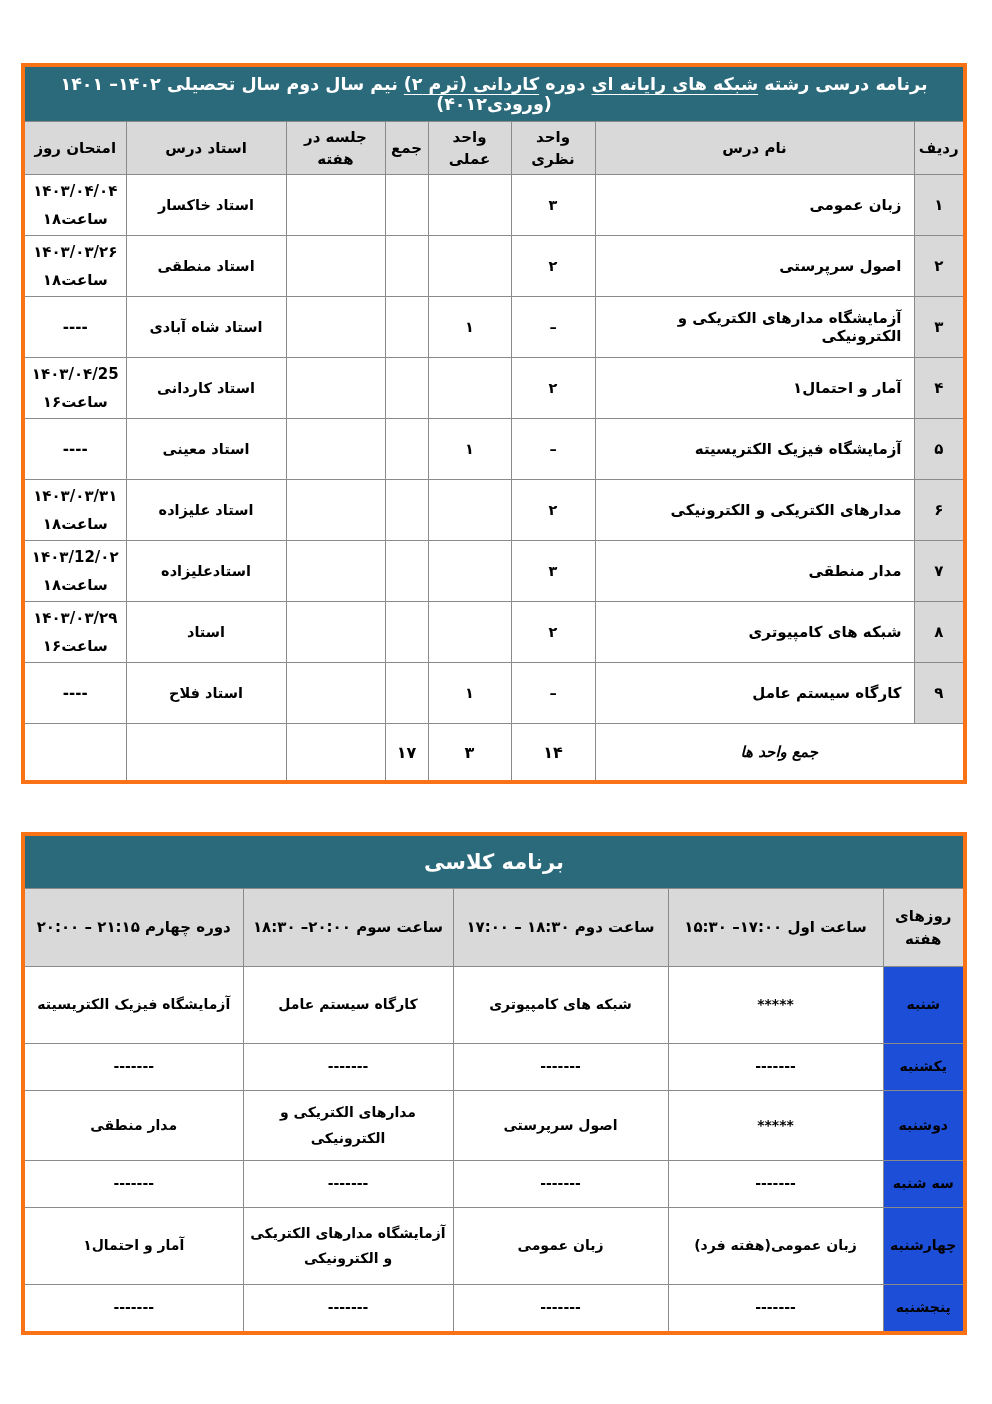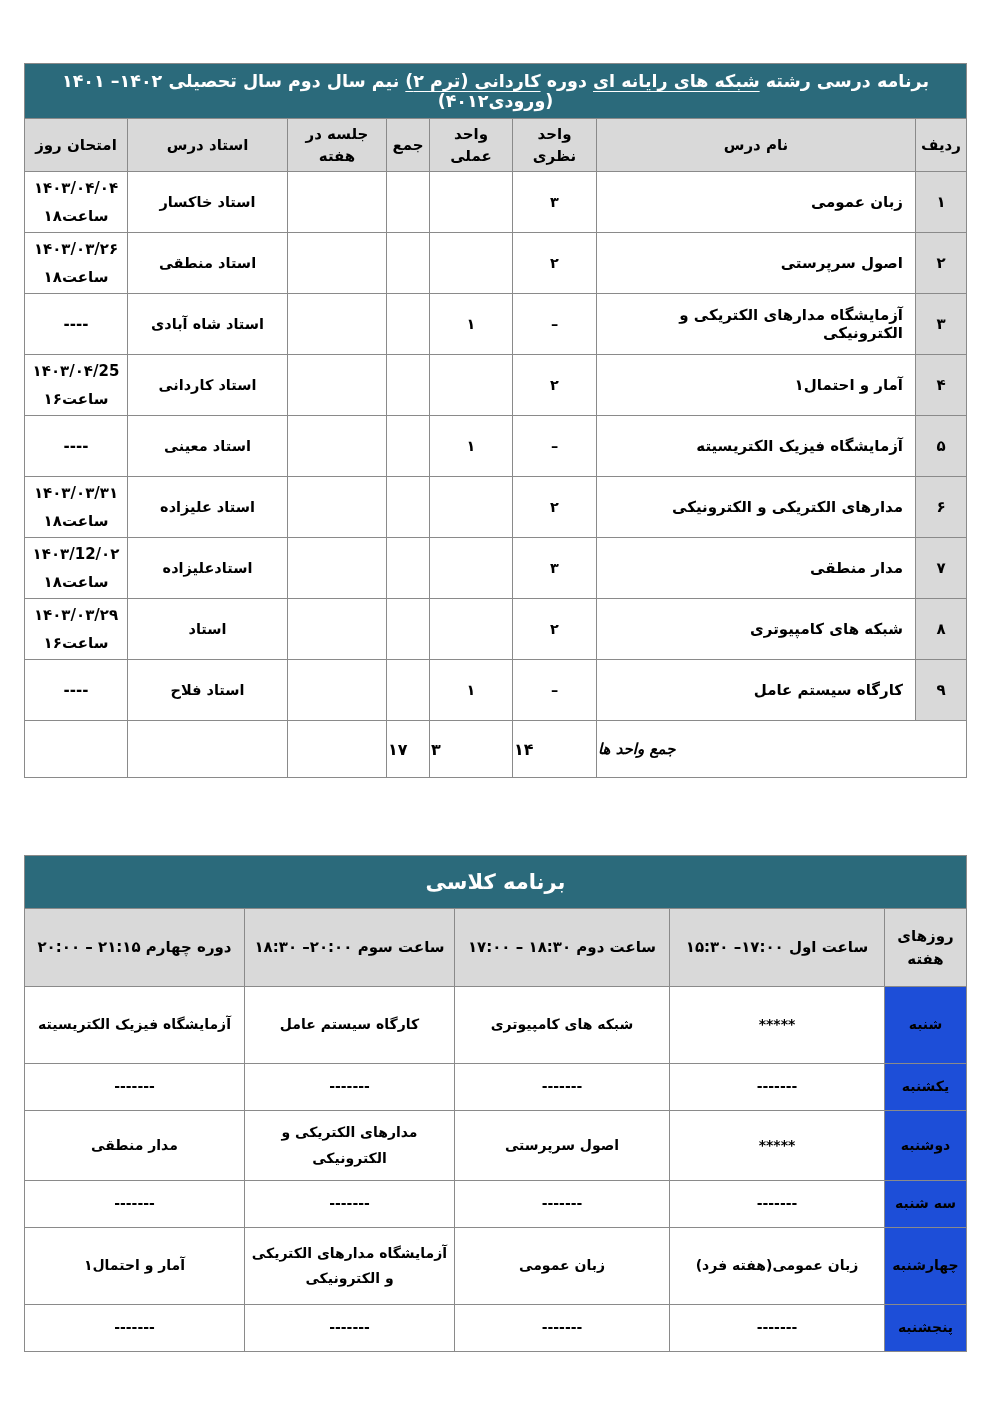--- a/index.html
+++ b/index.html
@@ -1,42 +1,42 @@
 <!DOCTYPE html>
 <html lang="fa" dir="rtl"><head>
 <meta charset="utf-8">
 <style>
   html,body{margin:0;padding:0;background:#ffffff;}
   body{
     width:992px;height:1404px;position:relative;overflow:hidden;
     font-family:"DejaVu Sans",sans-serif;direction:rtl;color:#000;
   }
   table{border-collapse:collapse;table-layout:fixed;background:#fff;}
-  .doc-table{position:absolute;right:25px;width:942px;border:1px solid #f97316;}
+  .doc-table{position:absolute;right:25px;width:942px;border:4px solid #f97316;}
   .t1{top:63px;}
-  .t2{top:855px;padding-left:12px;}
+  .t2{top:832px;padding-left:12px;}
   td,th{border:1px solid #8a8a8a;font-weight:bold;overflow:hidden;}
   
   .titlebar{
     background:#2b6a7b;color:#ffffff;text-align:center;vertical-align:middle;
     font-size:17.5px;letter-spacing:0;
   }
   .t1 .titlebar{height:52px;}
   .t2 .titlebar{height:50px;font-size:21px;}
   .u{text-decoration:underline;text-underline-offset:4px;}
   
   .hdr td{background:#d9d9d9;text-align:center;vertical-align:middle;font-size:15px;line-height:1.5;}
   .t1 .hdr td{height:50px;}
   .t2 .hdr td{height:75px;}
   
   .t1 .r td{height:58px;text-align:center;vertical-align:middle;font-size:14.5px;}
   .t1 td.no{background:#d9d9d9;font-size:15px;}
   .t1 td.course{text-align:right;padding-right:12px;font-size:15px;}
   .t1 td.exam{font-size:15px;line-height:1.9;}
-  .t1 .tot td{height:54px;text-align:left;vertical-align:middle;font-size:16px;}
+  .t1 .tot td{height:54px;text-align:center;vertical-align:middle;font-size:16px;}
   .t1 .tot td.lbl{font-size:15px;font-style:italic;}
   
   .t2 td.day{background:#1d4ed8;text-align:center;vertical-align:middle;font-size:15.5px;}
   .t2 .r td{text-align:center;vertical-align:middle;font-size:14px;line-height:1.8;}
   .t2 .rowA td{height:74px;}
   .t2 .rowB td{height:44px;}
   .t2 .rowC td{height:67px;}
 </style>
 </head>
 <body>

